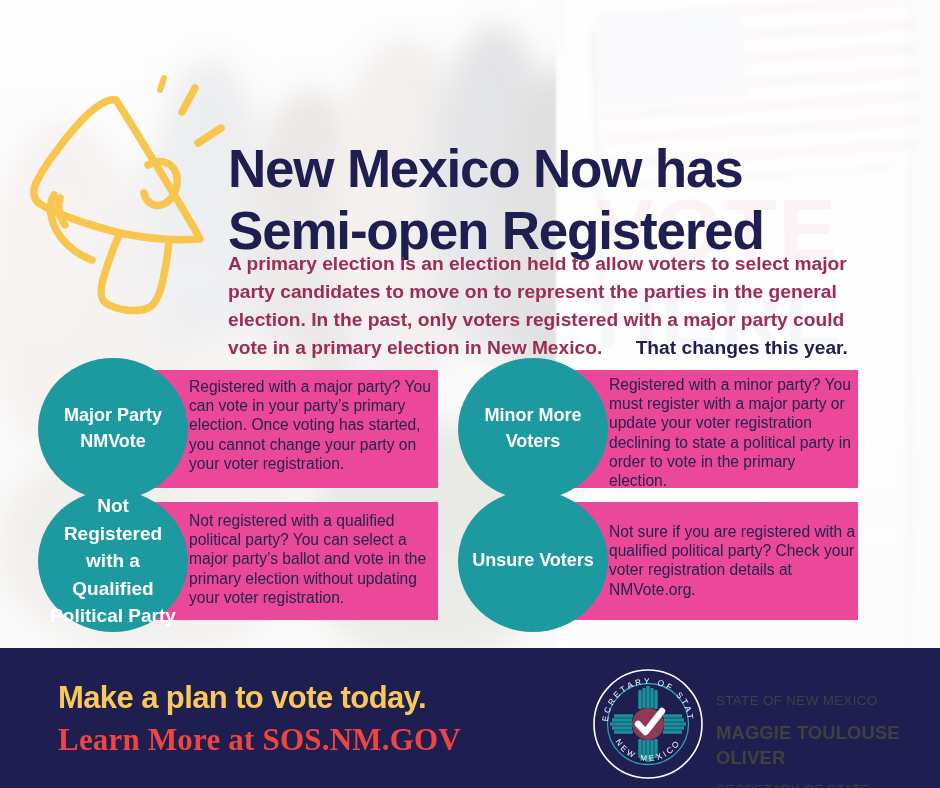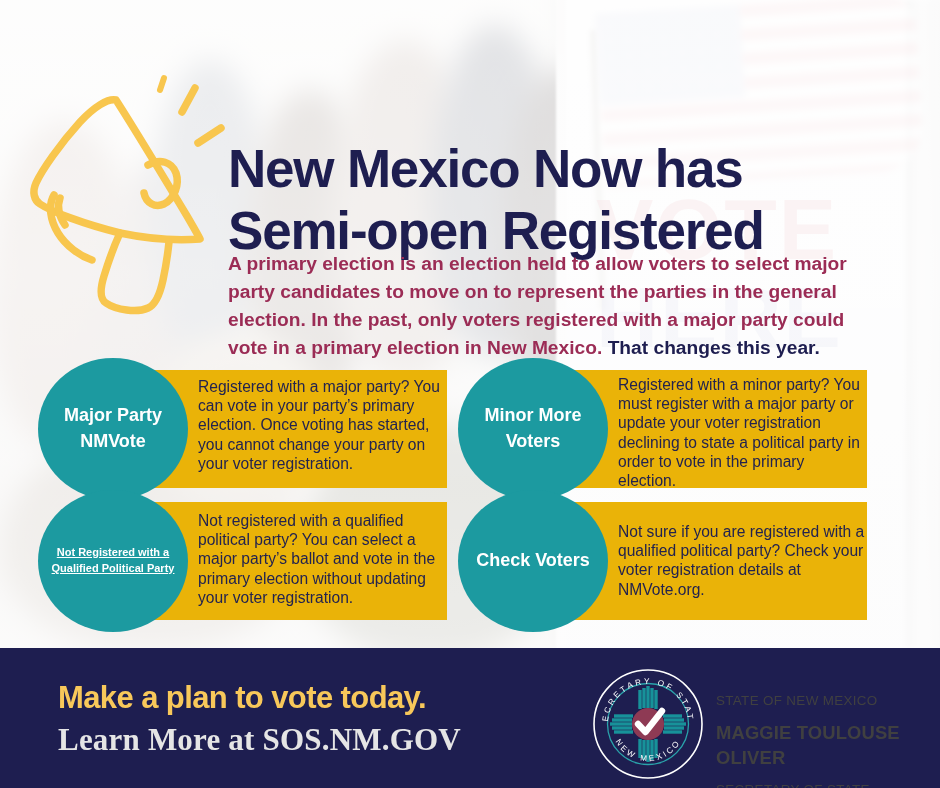--- a/index.html
+++ b/index.html
@@ -142,32 +142,32 @@
   
   .intro {
     position: absolute;
     left: 228px; top: 231px;
     width: 655px;
     color: #9b2c55;
     font-size: 19.2px;
     line-height: 1.46;
     font-weight: 600;
   }
-  .intro .emph { color: #1e1e50; font-weight: bold; }
+  .intro .emph { color: #1e1e50; font-weight: bold; margin-left: 28px; }
 
   
   .card {
     position: absolute;
     height: 118px;
   }
   .card .panel {
     position: absolute;
-    top: 0; left: 133px;
+    top: 0; left: 124px;
     width: 294px; height: 100%;
-    background: #eab308;
+    background: #ec4899;
     text-decoration: underline;
   }
   .card .panel-text {
     position: absolute;
     left: 45px; top: 7px;
     width: 248px;
     color: #23234f;
     font-size: 15.6px;
     line-height: 1.23;
     font-weight: 500;
@@ -182,21 +182,21 @@
     align-items: center;
     justify-content: center;
     text-align: center;
     color: #ffffff;
     font-weight: bold;
     font-size: 18px;
     line-height: 1.42;
     padding: 0 8px;
     box-sizing: border-box;
   }
-  .card.small-label .bubble { font-size: 11px; line-height: 1.45; text-decoration: underline; }
+  .card.small-label .bubble { font-size: 19px; line-height: 1.45; }
 
   #card-major  { left: 20px;  top: 370px; }
   #card-nonqual{ left: 20px;  top: 502px; }
   #card-minor  { left: 440px; top: 370px; }
   #card-unsure { left: 440px; top: 502px; }
 
   #card-minor  .panel-text { top: 5px; }
   #card-unsure .panel-text { top: 20px; }
   #card-nonqual .panel-text { top: 9px; }
 
@@ -213,21 +213,21 @@
     left: 58px; top: 32px;
   }
   .cta-line1 {
     color: #f8c85a;
     font-family: "Liberation Sans", sans-serif;
     font-weight: bold;
     font-size: 31px;
     letter-spacing: -.6px;
   }
   .cta-line2 {
-    color: #e5e5e5;
+    color: #ef4444;
     font-family: "Liberation Serif", serif;
     font-weight: bold;
     font-size: 31px;
     margin-top: 6px;
     letter-spacing: .2px;
   }
   .sealwrap { position: absolute; left: 592px; top: 668px; width: 112px; height: 112px; }
   .officials {
     position: absolute;
     left: 716px; top: 692px;
@@ -319,21 +319,21 @@
     <div class="panel">
       <div class="panel-text">Not registered with a qualified political party? You can select a major party’s ballot and vote in the primary election without updating your voter registration.</div>
     </div>
     <div class="bubble">Not Registered with a Qualified Political Party</div>
   </div>
 
   <div class="card" id="card-unsure">
     <div class="panel">
       <div class="panel-text">Not sure if you are registered with a qualified political party? Check your voter registration details at NMVote.org.</div>
     </div>
-    <div class="bubble">Check Voters</div>
+    <div class="bubble">Unsure Voters</div>
   </div>
 
   <div class="footer">
     <div class="cta">
       <div class="cta-line1">Make a plan to vote today.</div>
       <div class="cta-line2">Learn More at SOS.NM.GOV</div>
     </div>
   </div>
 
   <svg class="sealwrap" viewBox="0 0 112 112">

